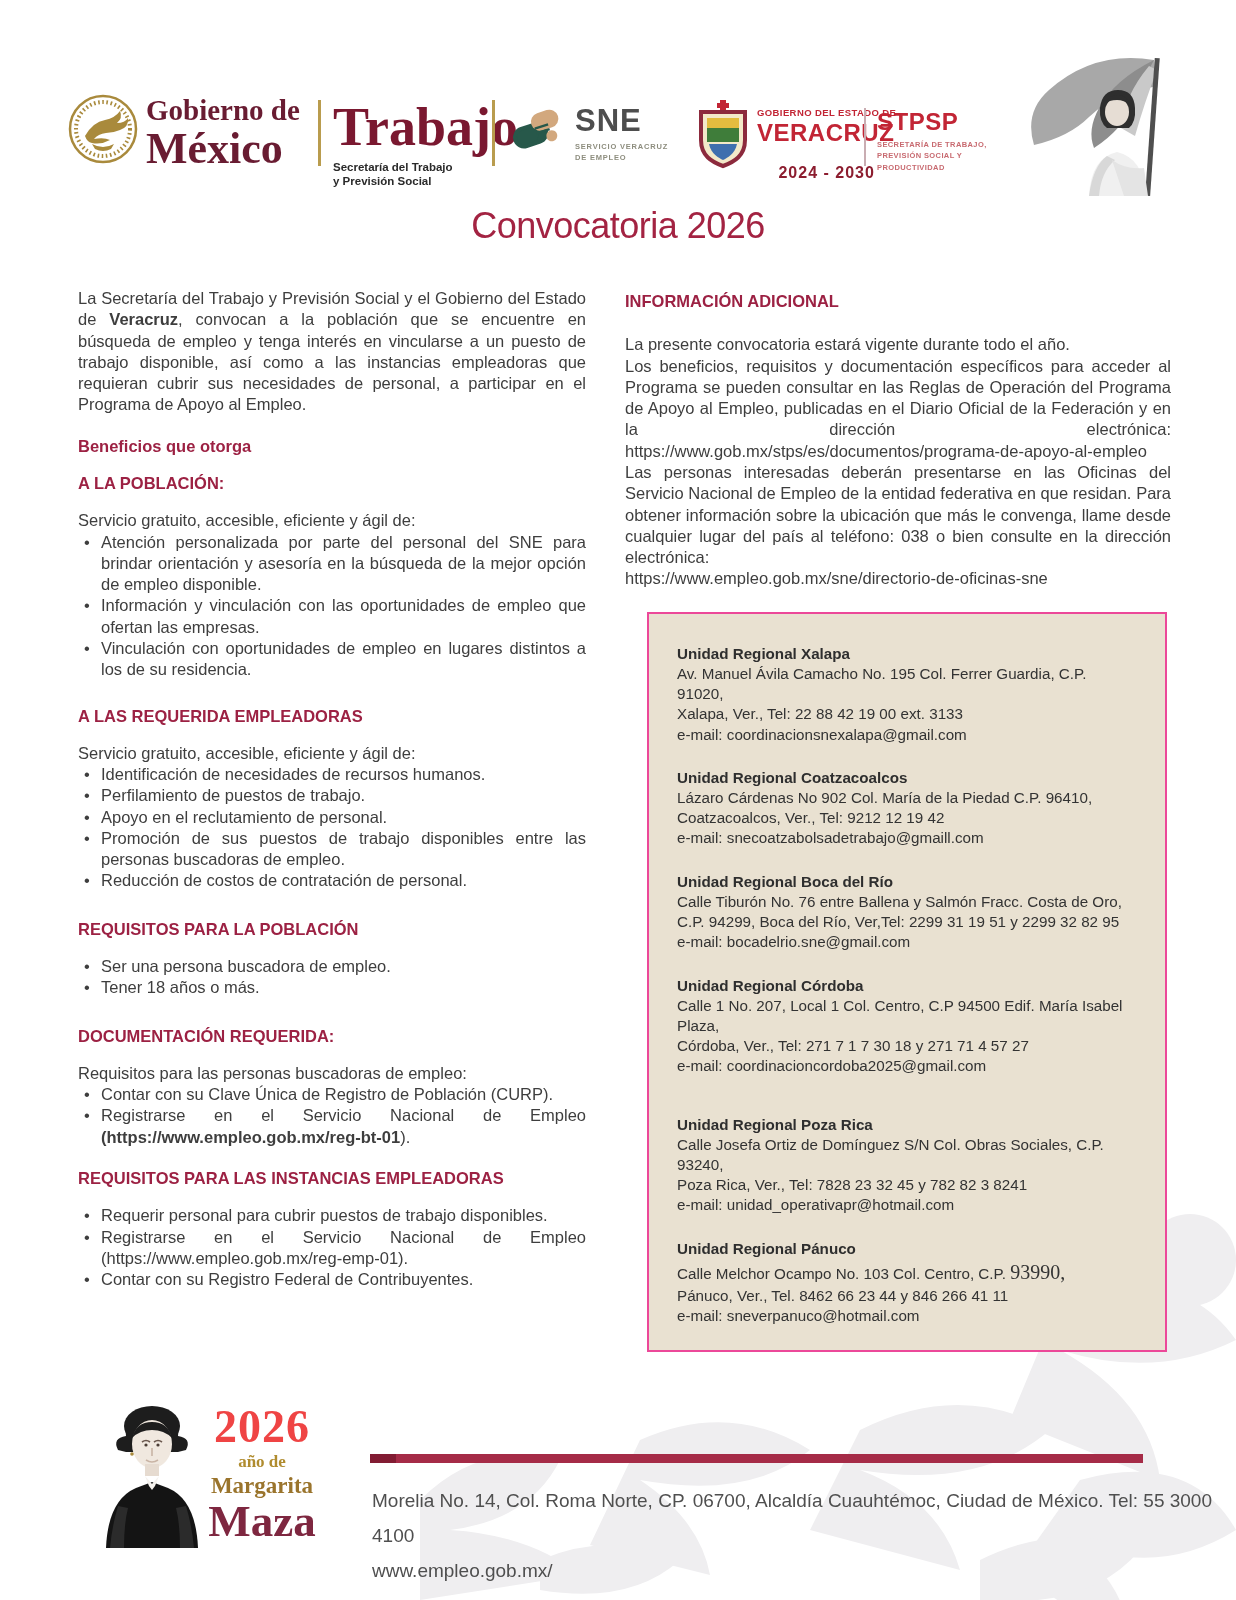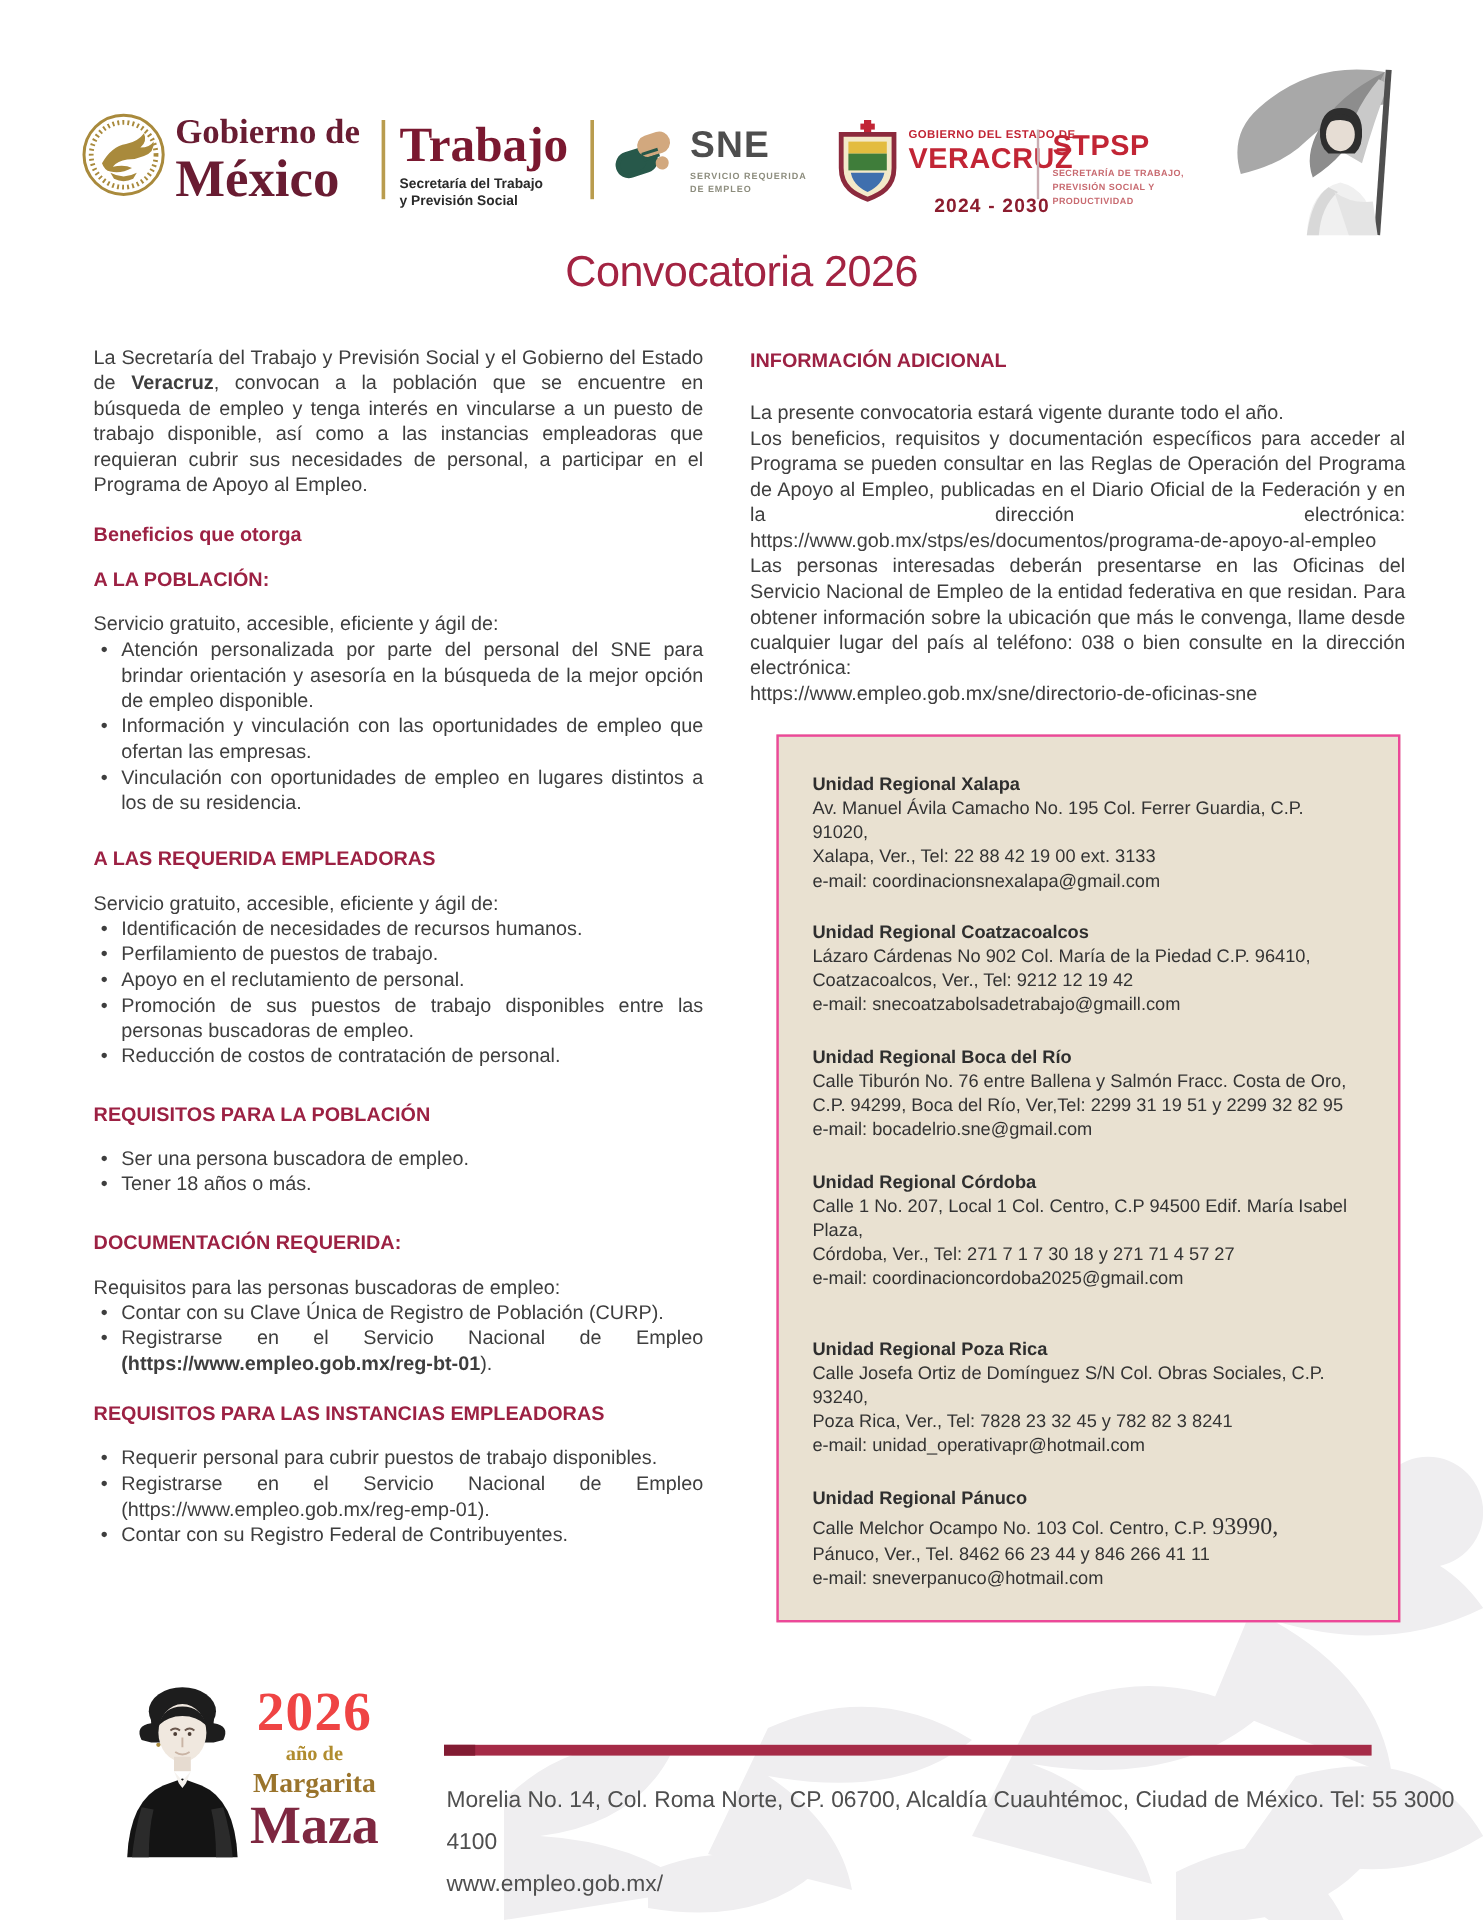--- a/index.html
+++ b/index.html
@@ -8,21 +8,21 @@
   
   .watermark{position:absolute;inset:0;pointer-events:none;}
   
   .hdr-el{position:absolute;}
   .mx-wordmark{left:146px;top:96px;color:#691c32;font-family:"Liberation Serif",serif;line-height:1;}
   .mx-wordmark .l1{font-size:29px;font-weight:bold;}
   .mx-wordmark .l2{font-size:44px;font-weight:bold;margin-top:2px;}
   .vdiv{position:absolute;width:3px;background:#b99c4e;}
   .vdiv.gray{background:#c9adb2;width:2px;}
   .trabajo-block{left:333px;top:100px;}
-  .trabajo-name{color:#7a1830;font-family:"Liberation Serif",serif;font-size:41px;font-weight:bold;line-height:1;}
+  .trabajo-name{color:#7a1830;font-family:"Liberation Serif",serif;font-size:54px;font-weight:bold;line-height:1;}
   .trabajo-sub{margin-top:6px;font-size:11.5px;font-weight:bold;color:#2a2a2a;line-height:1.25;}
   .sne-text{left:575px;top:105px;}
   .sne-name{font-size:31px;font-weight:bold;color:#4e4e4e;letter-spacing:1px;line-height:1;}
   .sne-sub{margin-top:5px;font-size:7.5px;font-weight:bold;color:#8d8d7e;letter-spacing:.8px;line-height:1.5;}
   .ver-text{left:757px;top:108px;line-height:1;}
   .ver-pre{font-size:9.5px;font-weight:bold;color:#c22535;letter-spacing:.4px;}
   .ver-name{font-size:24px;font-weight:bold;color:#c22535;letter-spacing:.5px;margin-top:3px;}
   .ver-years{font-size:16px;font-weight:bold;color:#8c1d2f;margin-top:20px;letter-spacing:1px;text-align:center;}
   .stpsp-text{left:877px;top:110px;line-height:1;}
   .stpsp-name{font-size:24px;font-weight:bold;color:#c22535;letter-spacing:.5px;}
@@ -109,21 +109,21 @@
         <rect x="6" y="24" width="36" height="22" rx="11" fill="#27584a"></rect>
         <rect x="28" y="16" width="28" height="18" rx="9" fill="#d2a87e"></rect>
         <rect x="10" y="28" width="22" height="14" rx="7" fill="#27584a"></rect>
         <path d="M30 30 h14 M30 35 h14" stroke="#27584a" stroke-width="2.5" fill="none"></path>
         <circle cx="44" cy="42" r="5.5" fill="#d2a87e"></circle>
       </g>
     </svg>
     <div class="hdr-el sne-text">
       <div class="sne-name">SNE</div>
       <div class="sne-sub">
-        <div>SERVICIO REQUERIDA</div>
+        <div>SERVICIO VERACRUZ</div>
         <div>DE EMPLEO</div>
       </div>
     </div>
 
     <svg class="hdr-el" style="left:696px;top:100px" width="54" height="72" viewBox="0 0 54 72">
       <rect x="24" y="0" width="6" height="12" fill="#c22535"></rect>
       <rect x="21" y="3" width="12" height="5" fill="#c22535"></rect>
       <path d="M5 12 h44 v28 c0 16 -11 22 -22 26 c-11 -4 -22 -10 -22 -26 z" fill="#f3e9c9" stroke="#8c2a3d" stroke-width="4"></path>
       <rect x="11" y="18" width="32" height="10" fill="#e3bc3f"></rect>
       <rect x="11" y="28" width="32" height="14" fill="#3f7d3a"></rect>

